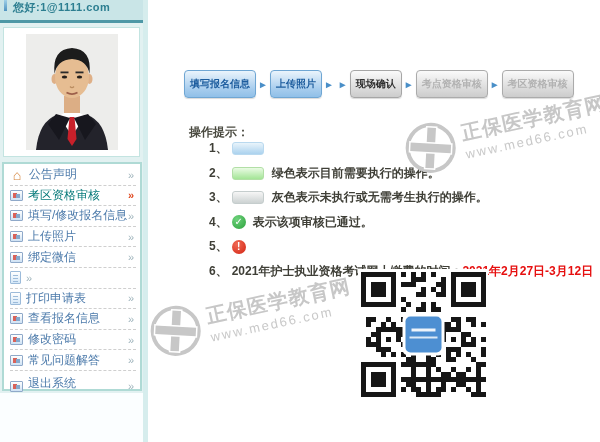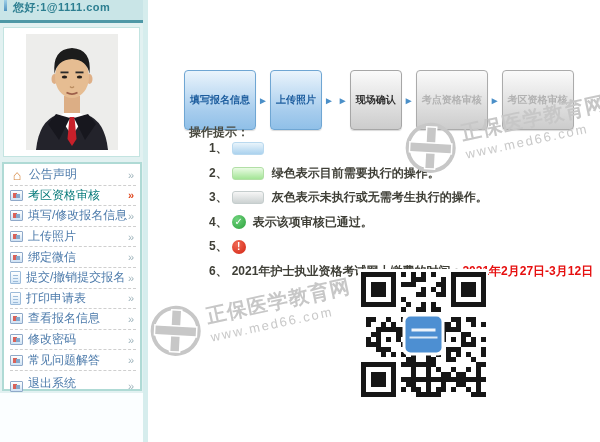--- a/index.html
+++ b/index.html
@@ -33,21 +33,21 @@
     background:#9cbbda; box-shadow:0 3px 0 #9cbbda, 0 6px 0 #9cbbda; }
   .icon-home { font-size:14px; line-height:12px; color:#d4833a; width:14px; text-align:center; }
   .ml { flex:1 1 auto; font-size:12px; font-weight:normal; color:#4d7bab; white-space:nowrap; overflow:hidden; }
   .ma { flex:0 0 auto; font-size:11px; color:#9fb4bc; padding-right:2px; }
   .menu-item.selected .ml { color:#077a7a; }
   .menu-item.selected .ma { color:#e0481f; font-weight:bold; }
   .sidebar-bottom { position:absolute; left:0; top:393px; width:143px; height:49px; background:#fbfeff; }
 
   
   .steps { position:absolute; left:184px; top:70px; width:414px; display:flex; align-items:center; }
-  .step { white-space:nowrap; border-radius:4px; padding:22px 5px; font-size:10px; font-weight:bold;
+  .step { white-space:nowrap; border-radius:4px; padding:6px 5px; font-size:10px; font-weight:bold;
     box-shadow:0 1px 1px rgba(0,0,0,0.15); }
   .step.completed { background:linear-gradient(180deg,#eaf4fc 0%,#a6cced 70%,#90c0e8 100%);
     border:1px solid #6fa6d3; color:#1d5d9e; }
   .step.current { background:linear-gradient(180deg,#ecfae6 0%,#a5e597 70%,#8edc80 100%);
     border:1px solid #77c168; color:#1e7a1e; }
   .step.pending-active { background:linear-gradient(180deg,#fafafa 0%,#cccccc 100%);
     border:1px solid #a6a6a6; color:#2e2e2e; }
   .step.pending { background:linear-gradient(180deg,#fafafa 0%,#cccccc 100%);
     border:1px solid #ababab; color:#b2b2b2; font-weight:bold; }
   .step-arrow { font-size:10px; color:#4a8fc8; margin:0 2px; }
@@ -136,21 +136,20 @@
           <span class="ml">上传照片</span>
           <span class="ma">»</span>
         </li>
         <li class="menu-item">
           <span class="mi icon-card"></span>
           <span class="ml">绑定微信</span>
           <span class="ma">»</span>
         </li>
         <li class="menu-item">
           <span class="mi icon-doc"></span>
-          <span class="ml">提交/撤销提交报名</span>
           <span class="ma">»</span>
         </li>
         <li class="menu-item">
           <span class="mi icon-doc"></span>
           <span class="ml">打印申请表</span>
           <span class="ma">»</span>
         </li>
         <li class="menu-item">
           <span class="mi icon-card"></span>
           <span class="ml">查看报名信息</span>

